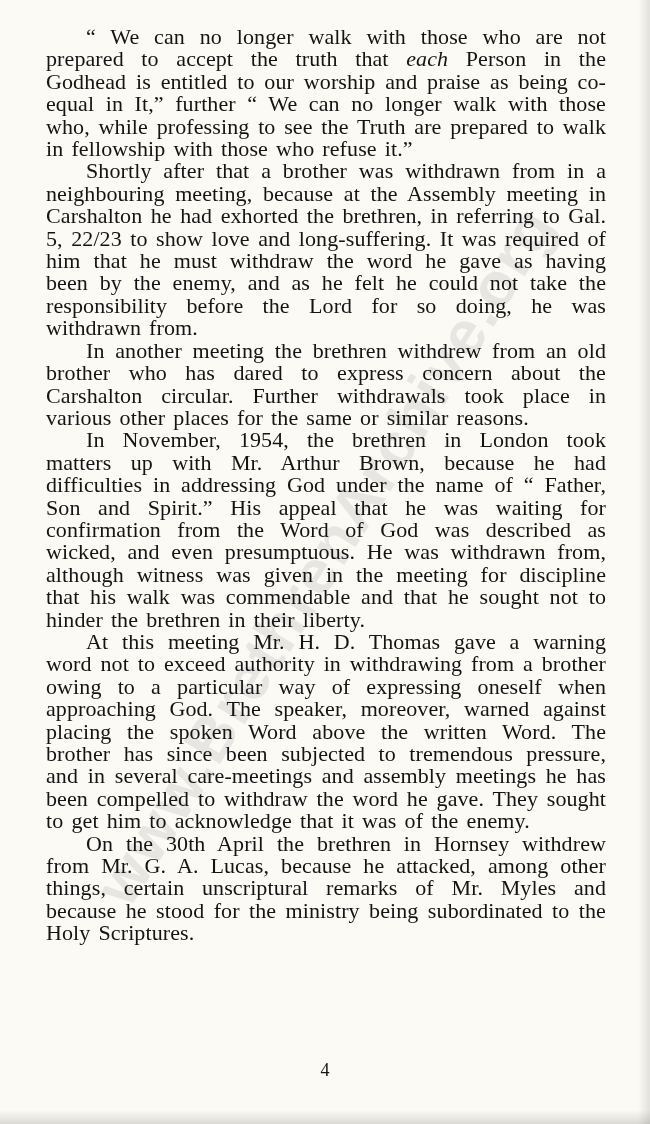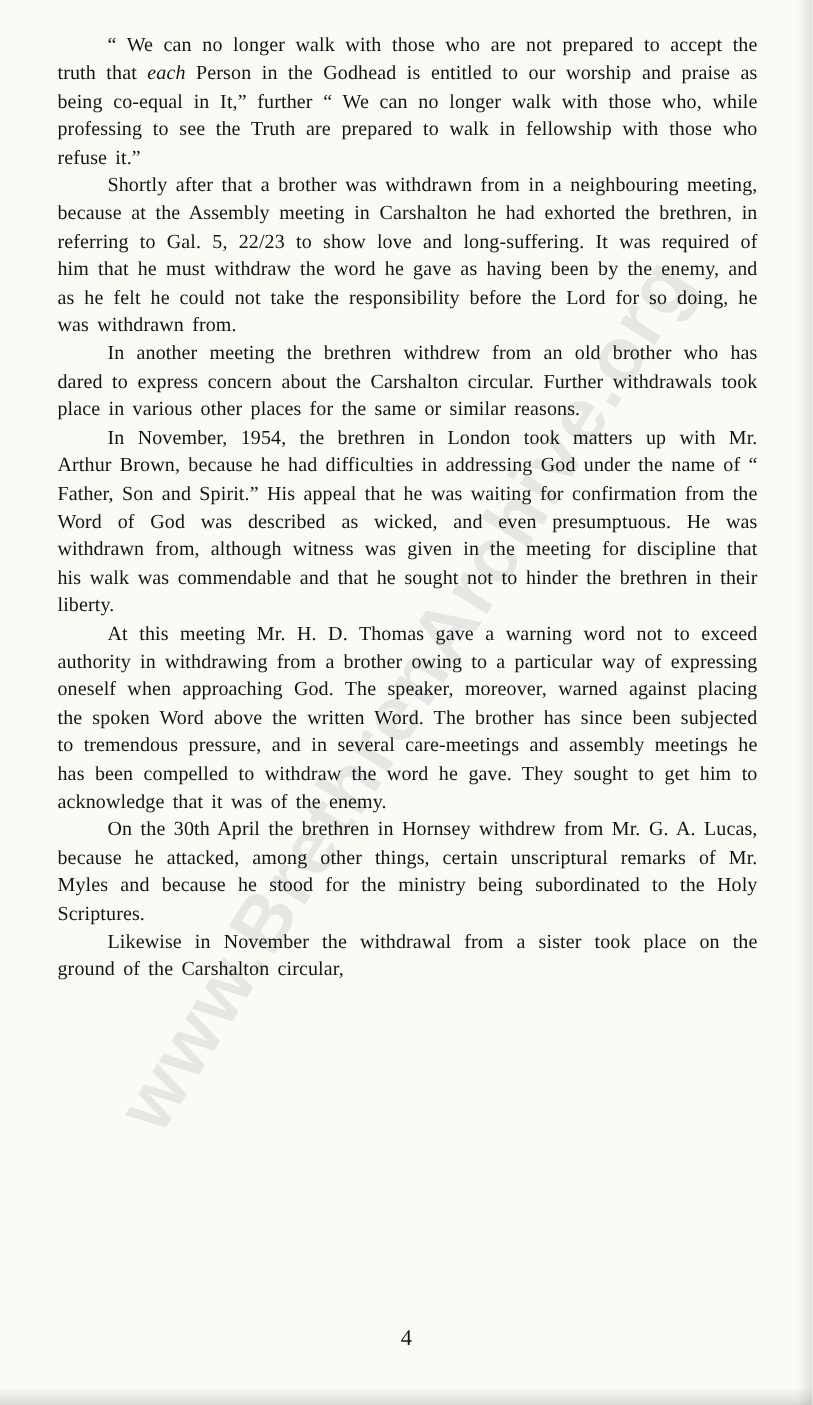--- a/index.html
+++ b/index.html
@@ -29,21 +29,21 @@
     font-size: 62px;
     font-weight: bold;
     color: rgba(178, 178, 178, 0.28);
     letter-spacing: 2px;
     white-space: nowrap;
     text-align: center;
     pointer-events: none;
   }
   .text-block {
     position: absolute; left: 46px; top: 26px; width: 560px;
-    font-size: 16px;
+    font-size: 22px;
     line-height: 22.4px;
     text-align: justify;
     word-spacing: 2.5px;
     letter-spacing: 0.1px;
   }
   .para { margin: 0; text-indent: 40px; }
   .para em { font-style: italic; }
   .page-number {
     position: absolute; left: 0; top: 1060px; width: 650px;
     text-align: center;
@@ -56,18 +56,17 @@
 
 <div class="page-root">
   <div class="watermark">www.BrethrenArchive.org</div>
   <div class="text-block" id="paragraphs">
       <p class="para"><span>“ We can no longer walk with those who are not prepared to accept the truth that </span><em>each</em><span> Person in the Godhead is entitled to our worship and praise as being co-equal in It,” further “ We can no longer walk with those who, while professing to see the Truth are prepared to walk in fellowship with those who refuse it.”</span></p>
       <p class="para"><span>Shortly after that a brother was withdrawn from in a neighbouring meeting, because at the Assembly meeting in Carshalton he had exhorted the brethren, in referring to Gal. 5, 22/23 to show love and long-suffering. It was required of him that he must withdraw the word he gave as having been by the enemy, and as he felt he could not take the responsibility before the Lord for so doing, he was withdrawn from.</span></p>
       <p class="para"><span>In another meeting the brethren withdrew from an old brother who has dared to express concern about the Carshalton circular.  Further withdrawals took place in various other places for the same or similar reasons.</span></p>
       <p class="para"><span>In November, 1954, the brethren in London took matters up with Mr. Arthur Brown, because he had difficulties in addressing God under the name of “ Father, Son and Spirit.”  His appeal that he was waiting for confirmation from the Word of God was described as wicked, and even presumptuous.  He was withdrawn from, although witness was given in the meeting for discipline that his walk was commendable and that he sought not to hinder the brethren in their liberty.</span></p>
       <p class="para"><span>At this meeting Mr. H. D. Thomas gave a warning word not to exceed authority in withdrawing from a brother owing to a particular way of expressing oneself when approaching God.  The speaker, moreover, warned against placing the spoken Word above the written Word. The brother has since been subjected to tremendous pressure, and in several care-meetings and assembly meetings he has been compelled to withdraw the word he gave.  They sought to get him to acknowledge that it was of the enemy.</span></p>
       <p class="para"><span>On the 30th April the brethren in Hornsey withdrew from Mr. G. A. Lucas, because he attacked, among other things, certain unscriptural remarks of Mr. Myles and because he stood for the ministry being subordinated to the Holy Scriptures.</span></p>
-      <p class="para"><span>Likewise in November the withdrawal from a sister took place on the ground of the Carshalton circular,</span></p>
     </div>
   <div class="page-number">4</div>
   <div class="scan-edge-right"></div>
   <div class="scan-edge-bottom"></div>
 </div>
 
 </body></html>

